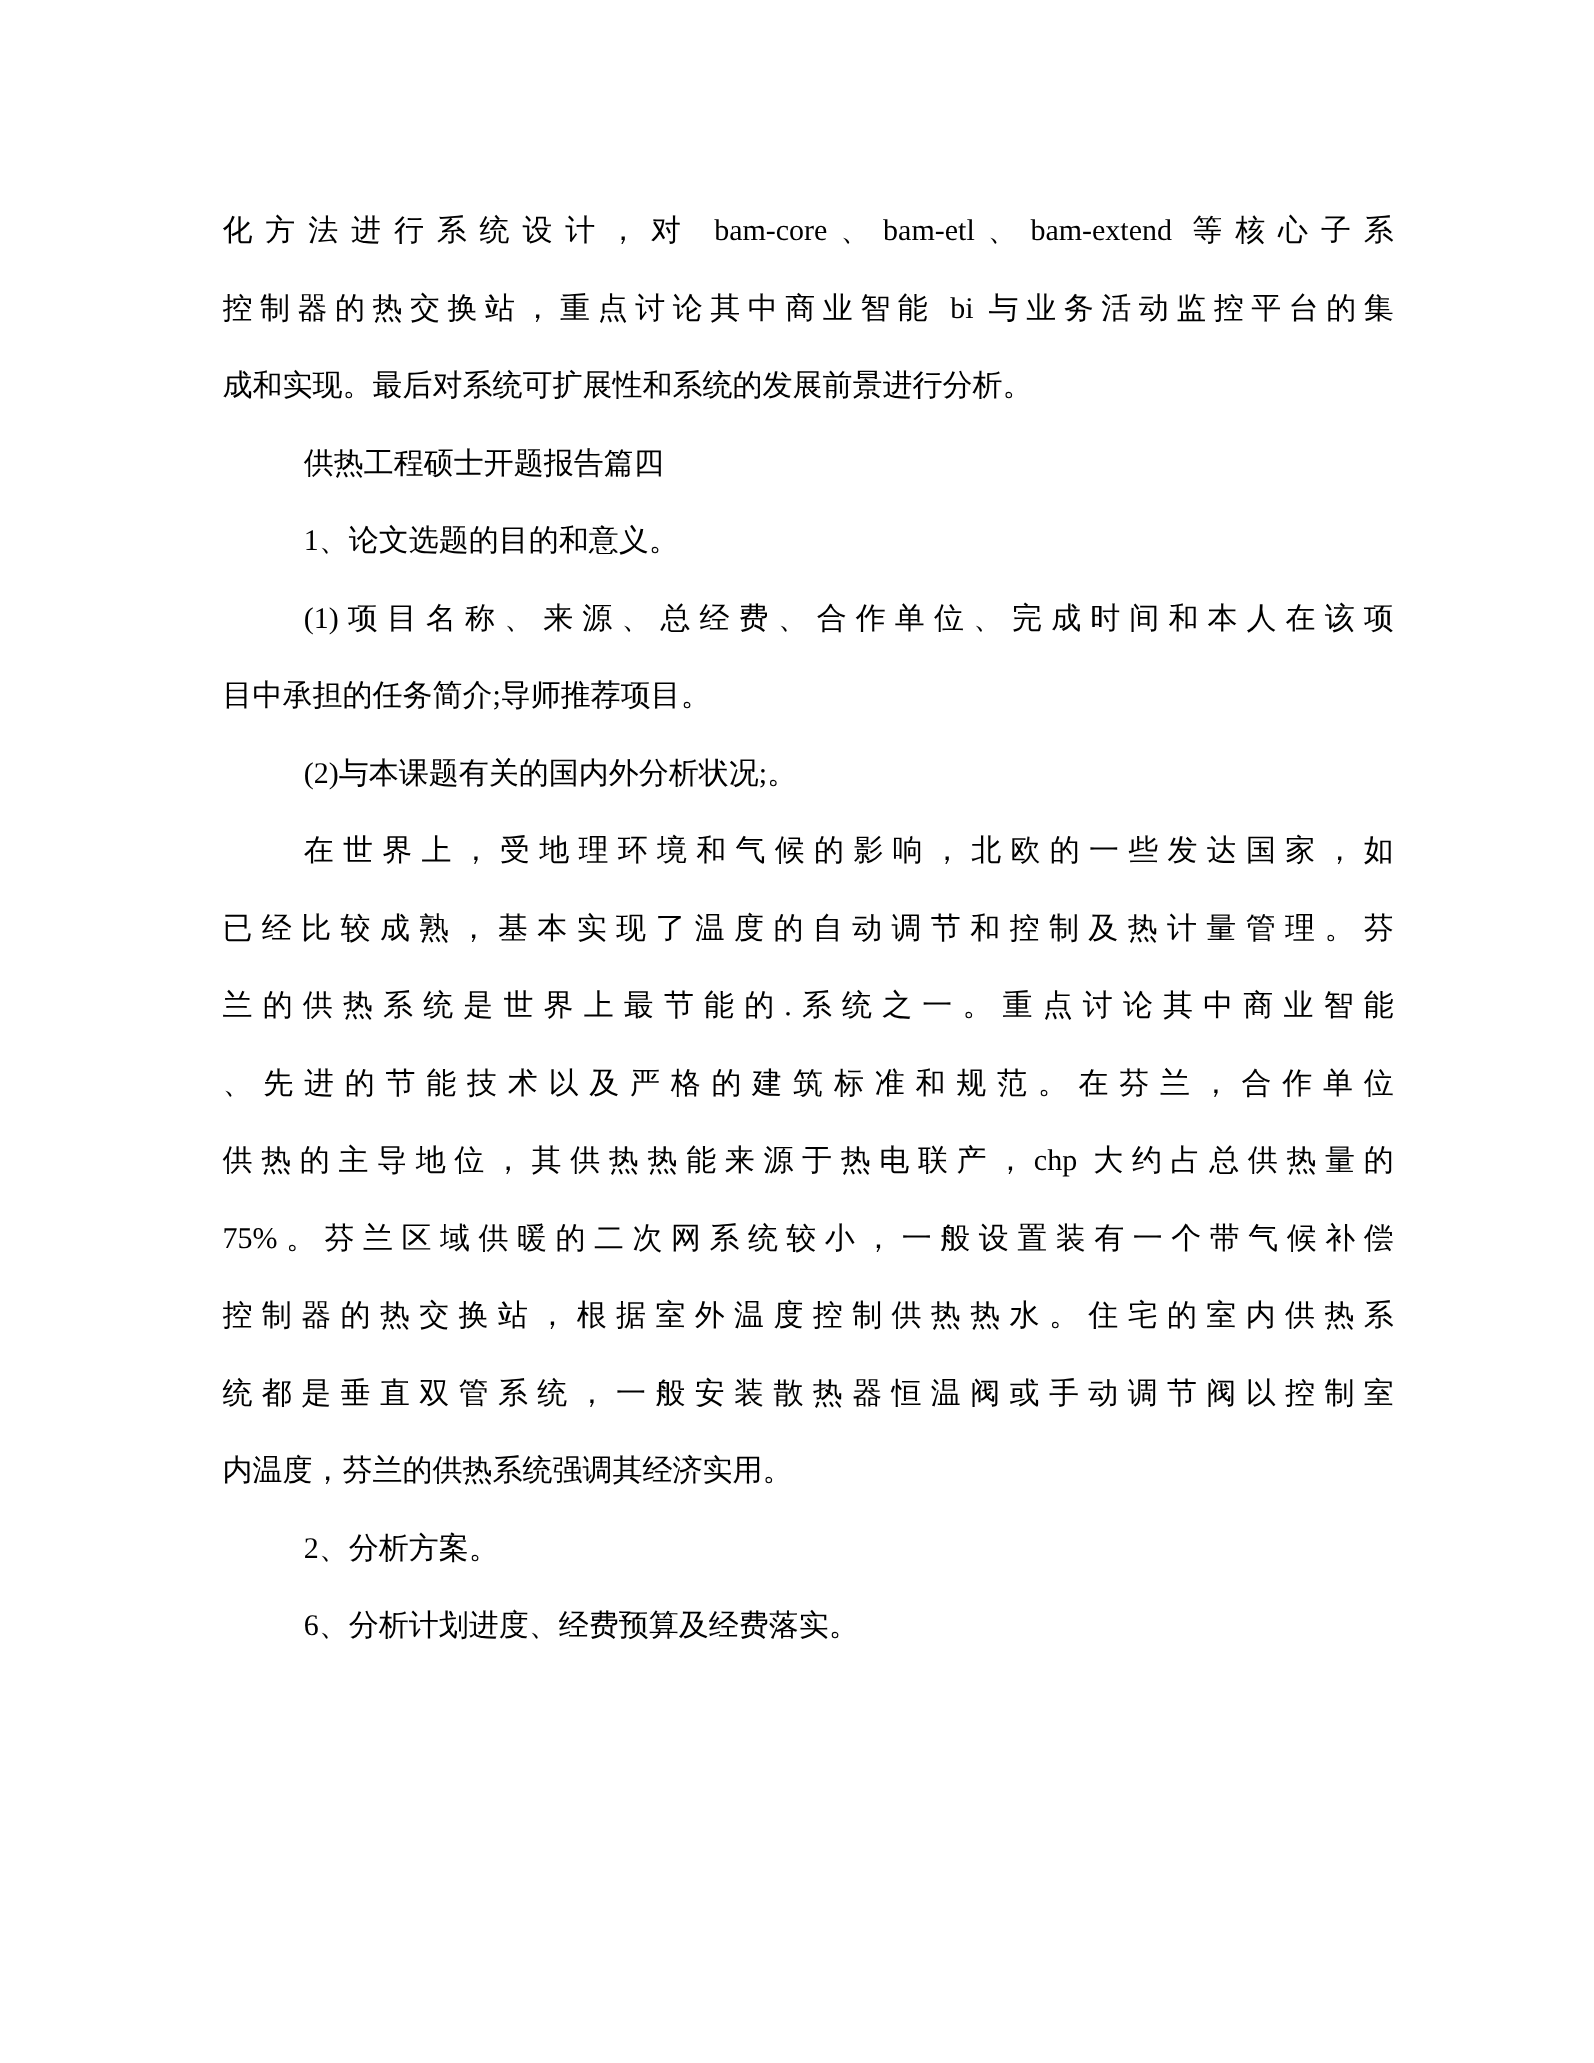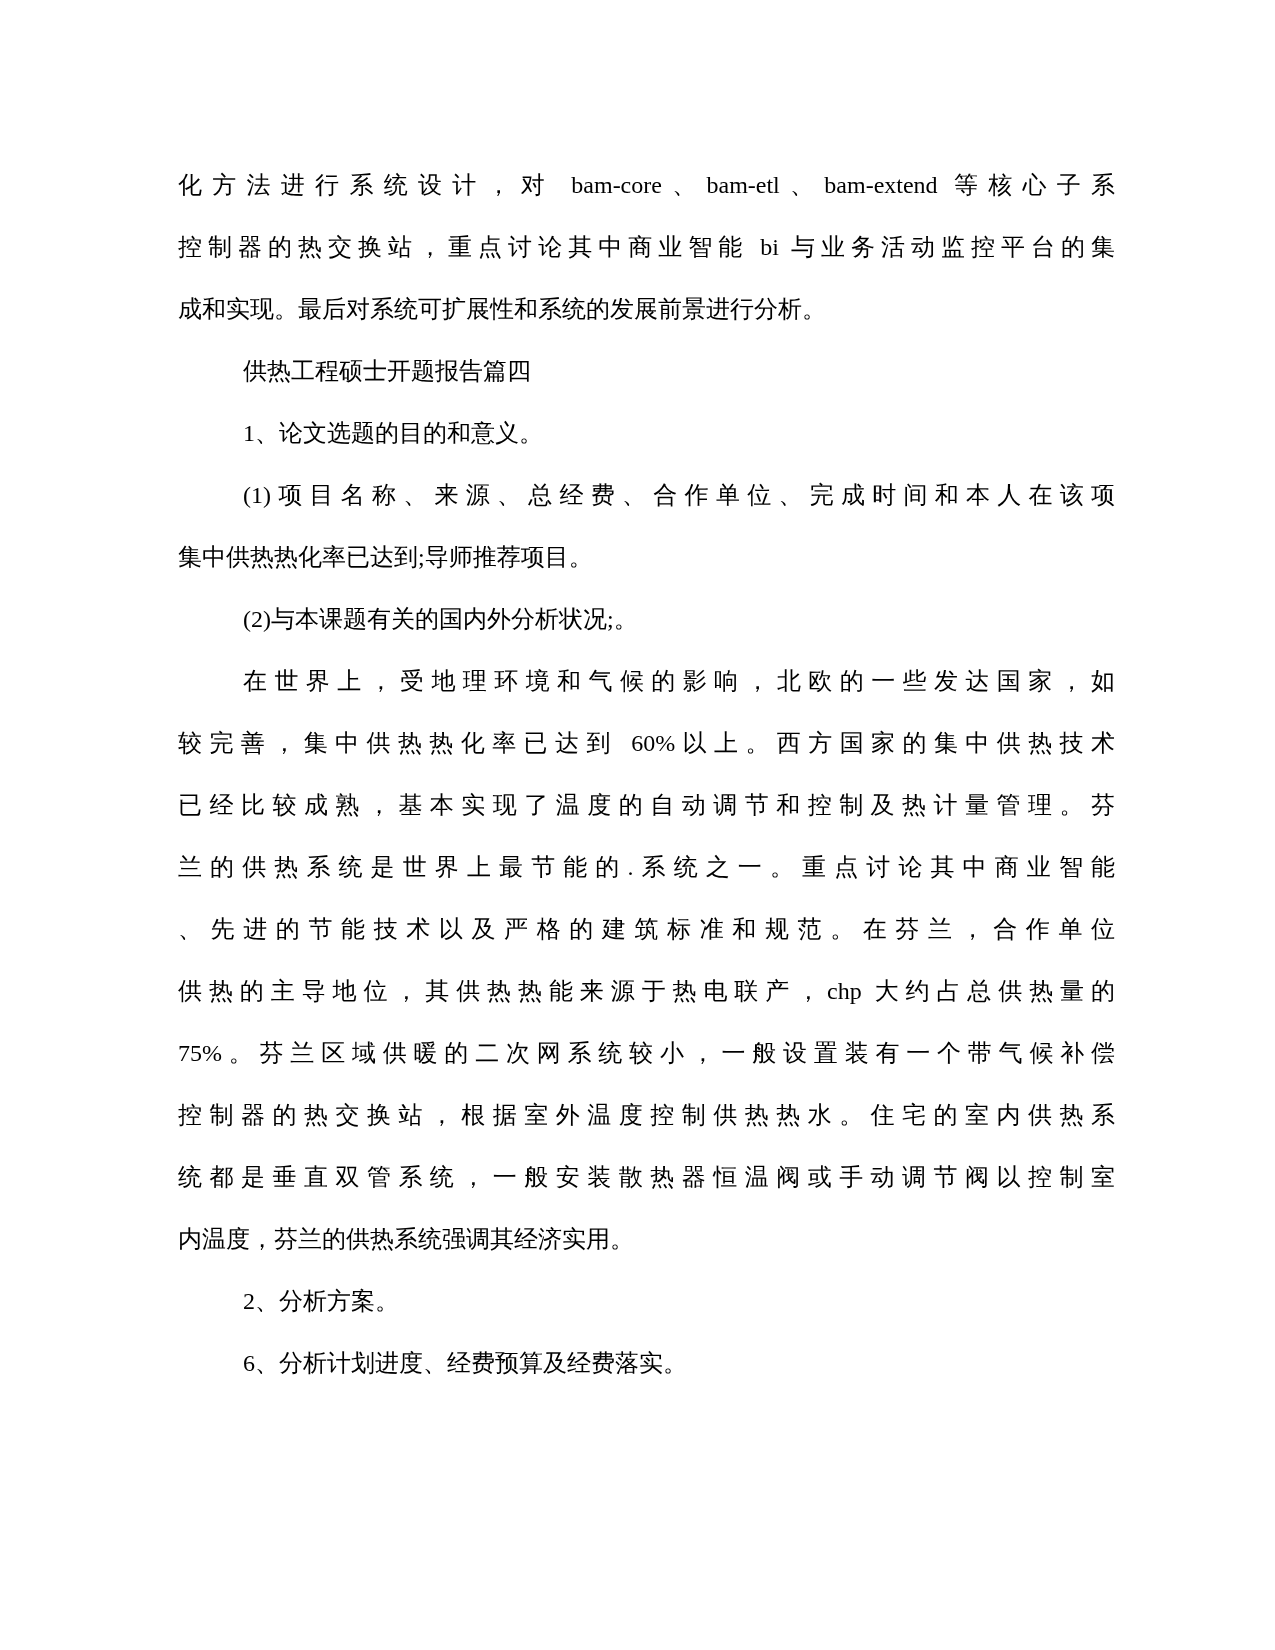--- a/index.html
+++ b/index.html
@@ -40,24 +40,23 @@
 <body style="background: rgb(255, 255, 255);">
 
 <div class="page-body">
   <div id="doc-body" style="color: rgb(0, 0, 0);">
       <div class="line justify">化方法进行系统设计，对 bam-core、bam-etl、bam-extend 等核心子系</div>
       <div class="line justify">控制器的热交换站，重点讨论其中商业智能 bi 与业务活动监控平台的集</div>
       <div class="line">成和实现。最后对系统可扩展性和系统的发展前景进行分析。</div>
       <div class="line indent">供热工程硕士开题报告篇四</div>
       <div class="line indent">1、论文选题的目的和意义。</div>
       <div class="line justify indent">(1)项目名称、来源、总经费、合作单位、完成时间和本人在该项</div>
-      <div class="line">集中供热热化率已达到;导师推荐项目。</div>
+      <div class="line">目中承担的任务简介;导师推荐项目。</div>
       <div class="line indent">(2)与本课题有关的国内外分析状况;。</div>
       <div class="line justify indent">在世界上，受地理环境和气候的影响，北欧的一些发达国家，如</div>
-      <div class="line justify">较完善，集中供热热化率已达到 60%以上。西方国家的集中供热技术</div>
       <div class="line justify">已经比较成熟，基本实现了温度的自动调节和控制及热计量管理。芬</div>
       <div class="line justify">兰的供热系统是世界上最节能的.系统之一。重点讨论其中商业智能</div>
       <div class="line justify">、先进的节能技术以及严格的建筑标准和规范。在芬兰，合作单位</div>
       <div class="line justify">供热的主导地位，其供热热能来源于热电联产，chp 大约占总供热量的</div>
       <div class="line justify">75%。芬兰区域供暖的二次网系统较小，一般设置装有一个带气候补偿</div>
       <div class="line justify">控制器的热交换站，根据室外温度控制供热热水。住宅的室内供热系</div>
       <div class="line justify">统都是垂直双管系统，一般安装散热器恒温阀或手动调节阀以控制室</div>
       <div class="line">内温度，芬兰的供热系统强调其经济实用。</div>
       <div class="line indent">2、分析方案。</div>
       <div class="line indent">6、分析计划进度、经费预算及经费落实。</div>

